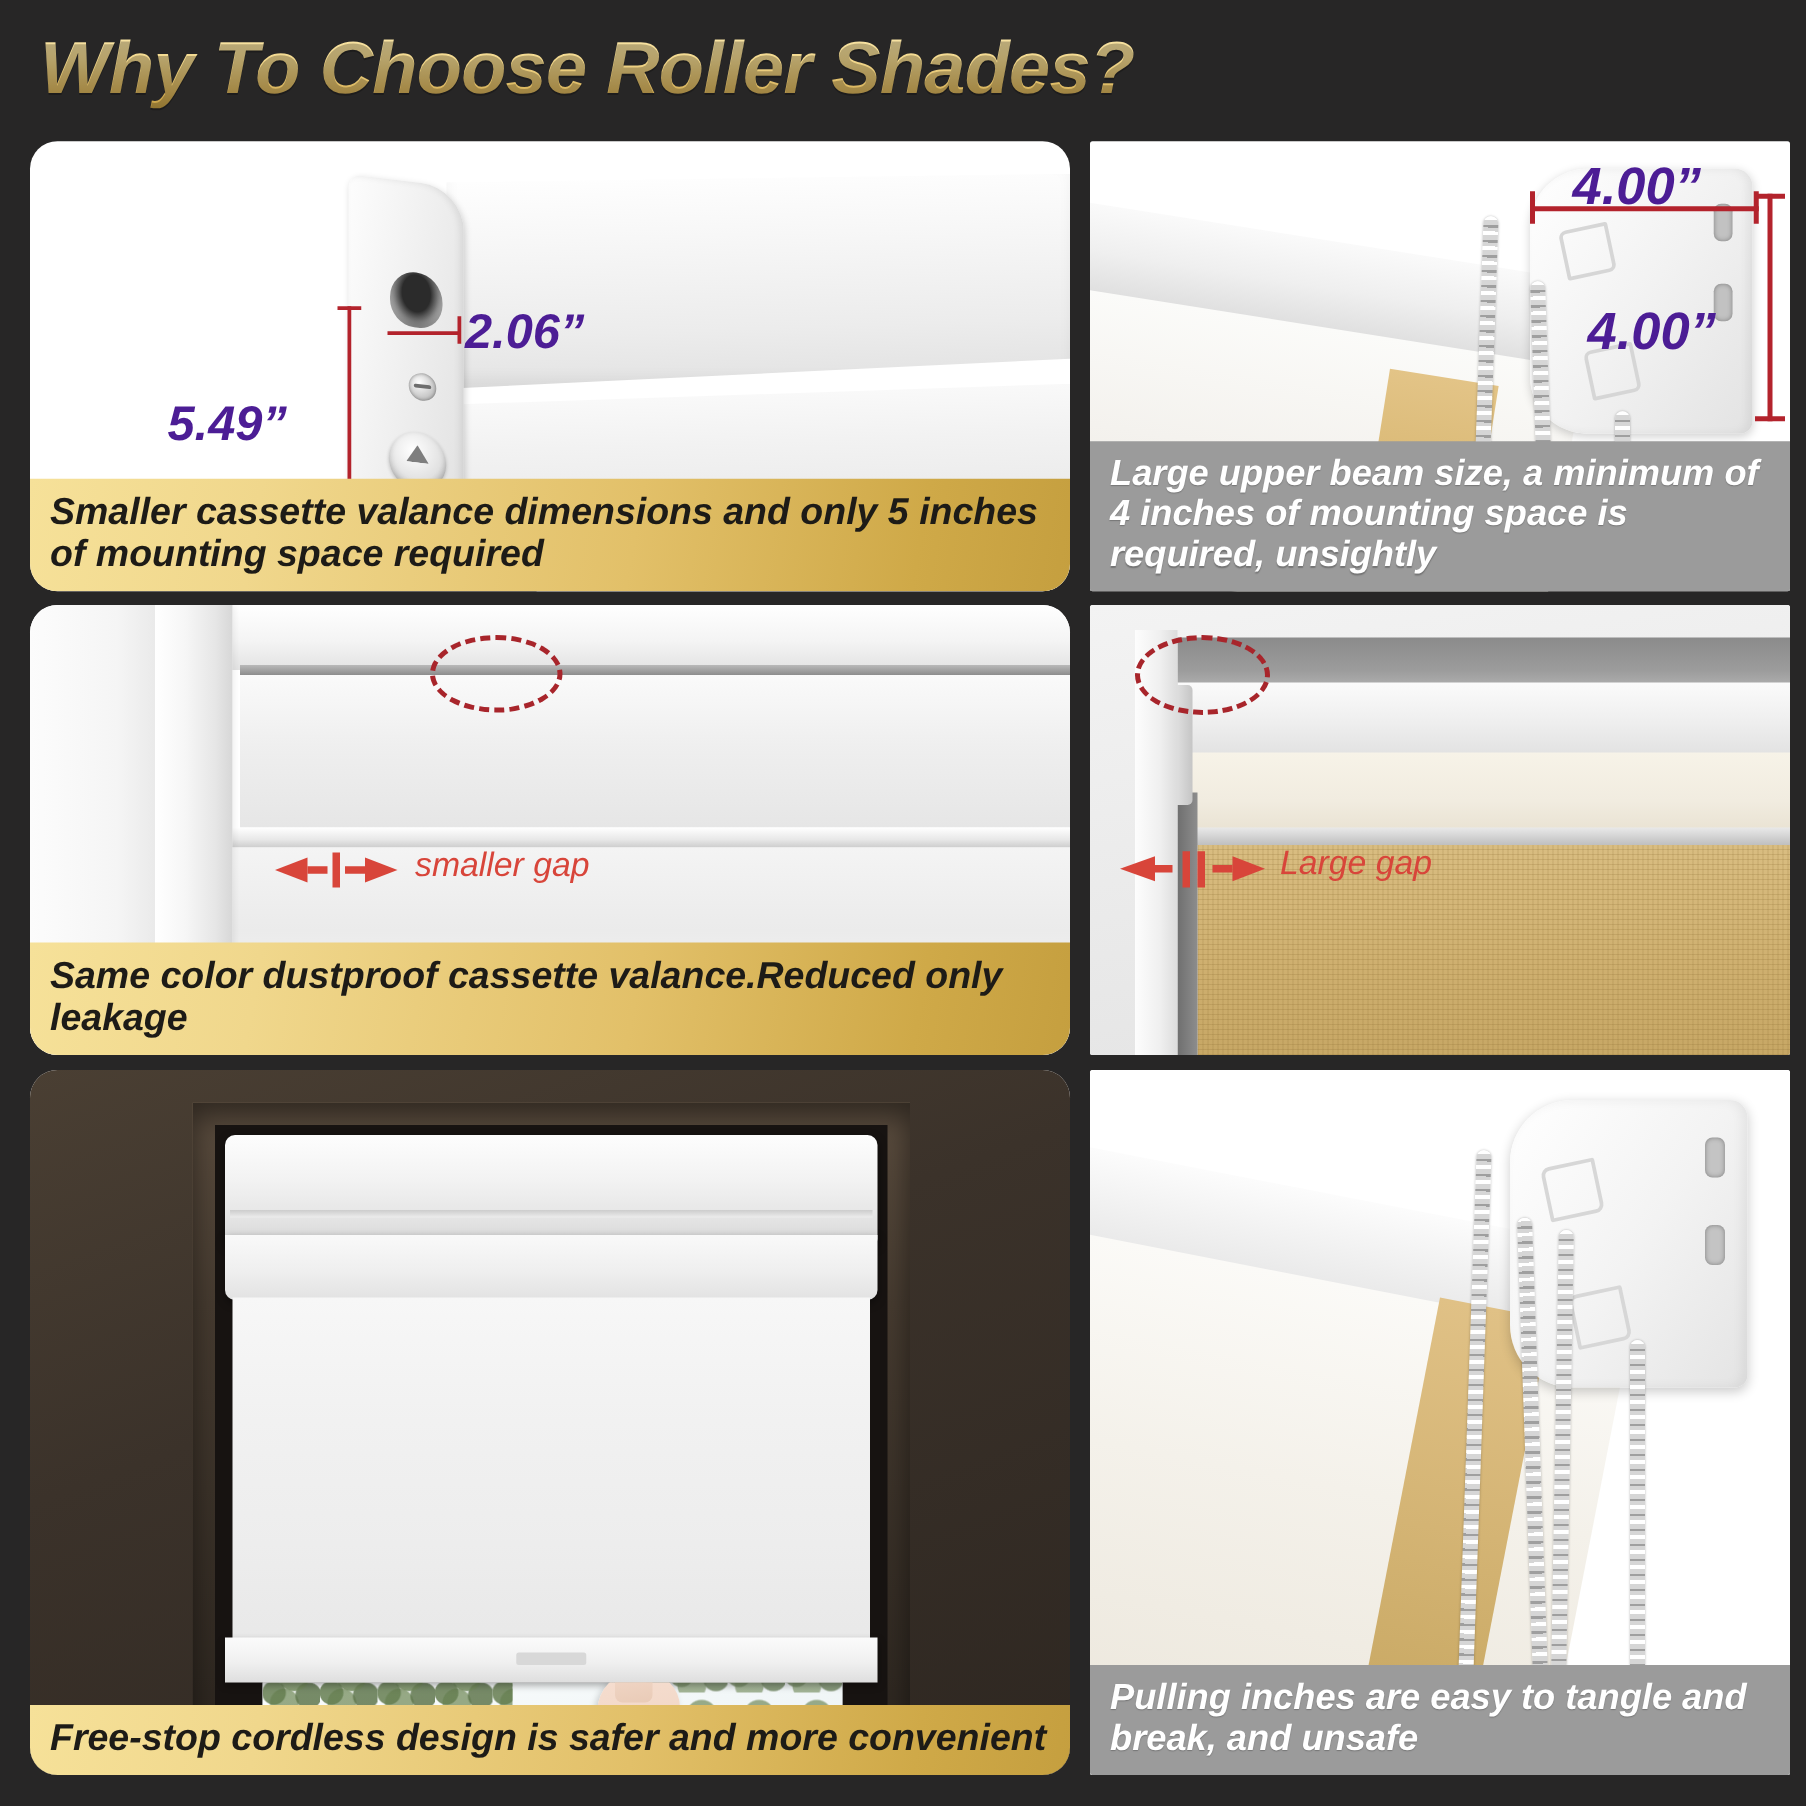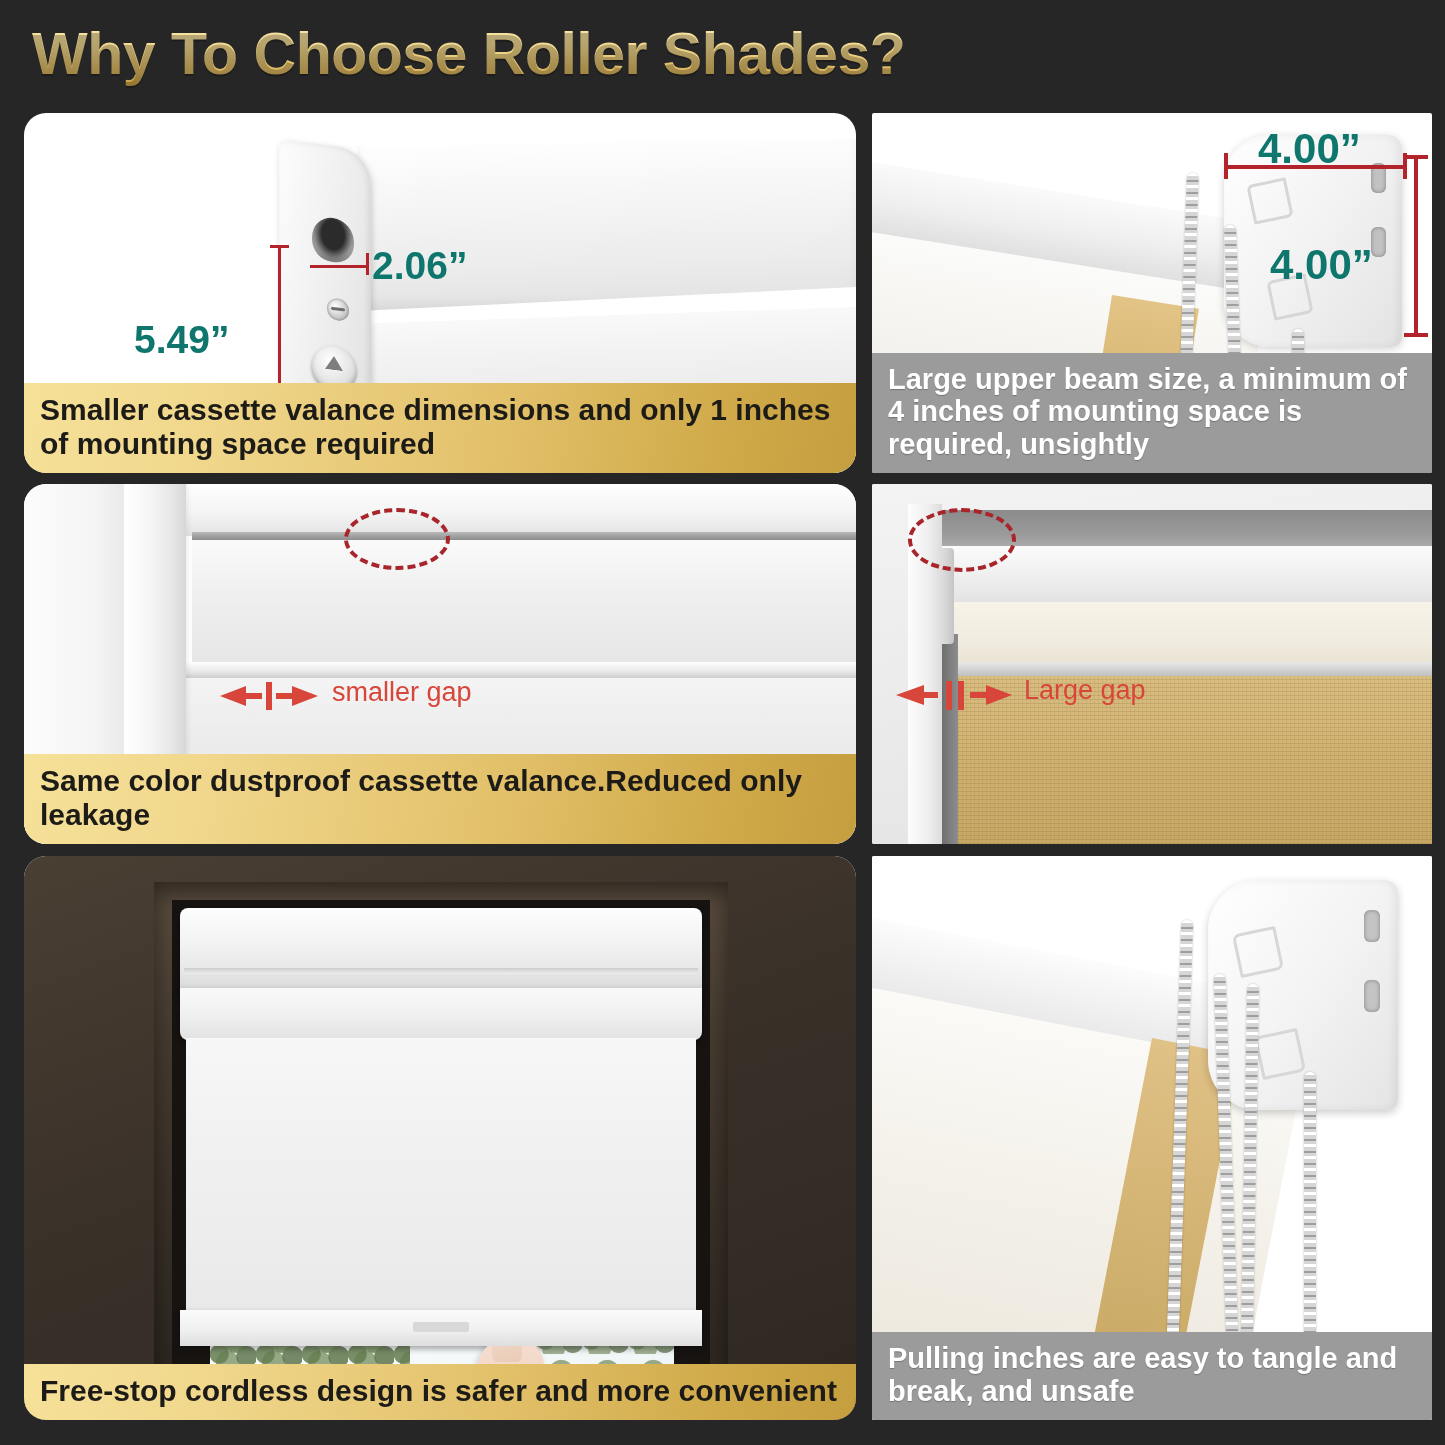--- a/index.html
+++ b/index.html
@@ -11,20 +11,21 @@
     background: #272626;
     font-family: "Liberation Sans", sans-serif;
     overflow: hidden;
   }
 
   .infographic {
     position: relative;
     width: 1445px;
     height: 1144px;
     background: #272626;
+    font-style: italic;
   }
 
   
   .title-bar {
     position: absolute;
     left: 0; top: 0;
     width: 1445px;
     height: 108px;
     display: flex;
     align-items: center;
@@ -88,21 +89,21 @@
       repeating-linear-gradient(90deg, rgba(0,0,0,.018) 0 1px, rgba(255,255,255,0) 1px 5px);
   }
   .lin-tex {
     background-image:
       repeating-linear-gradient(0deg, rgba(120,120,120,.10) 0 1px, rgba(255,255,255,0) 1px 4px),
       repeating-linear-gradient(90deg, rgba(120,120,120,.07) 0 1px, rgba(255,255,255,0) 1px 4px);
   }
 
   .dim-label {
     position: absolute;
-    color: #0f766e;
+    color: #4c1d95;
     font-weight: bold;
     white-space: nowrap;
     z-index: 30;
     text-shadow: 0 0 1px rgba(255,255,255,.7);
   }
   .dim-line { position: absolute; background: #b3232c; z-index: 29; }
 
   .gap-label {
     position: absolute;
     color: #d8453a;
@@ -439,21 +440,21 @@
 
       <div class="dim-line" style="left:254px; top:132px; width:3px; height:200px;"></div>
       <div class="dim-line" style="left:246px; top:132px; width:19px; height:3px;"></div>
       <div class="dim-line" style="left:246px; top:329px; width:19px; height:3px;"></div>
       <div class="dim-line" style="left:286px; top:152px; width:58px; height:3px;"></div>
       <div class="dim-line" style="left:342px; top:140px; width:3px; height:22px;"></div>
 
       <div class="dim-label" style="left:110px; top:205px; font-size:39px;">5.49”</div>
       <div class="dim-label" style="left:348px; top:131px; font-size:39px;">2.06”</div>
     </div>
-    <div class="caption gold">Smaller cassette valance dimensions and only 1 inches of mounting space required</div>
+    <div class="caption gold">Smaller cassette valance dimensions and only 5 inches of mounting space required</div>
   </div>
 
   <div class="panel right" id="p2" style="left:872px; top:113px; width:560px; height:360px;">
     <div class="photo">
       <div class="beam lin-tex"></div>
       <div class="panelFabric lin-tex"></div>
       <div class="tanFabric"></div>
 
       <div class="bead-chain" style="left:310px; top:60px; height:280px; transform:rotate(2deg);"></div>
       <div class="bead-chain" style="left:356px; top:112px; height:230px; transform:rotate(-2deg);"></div>

